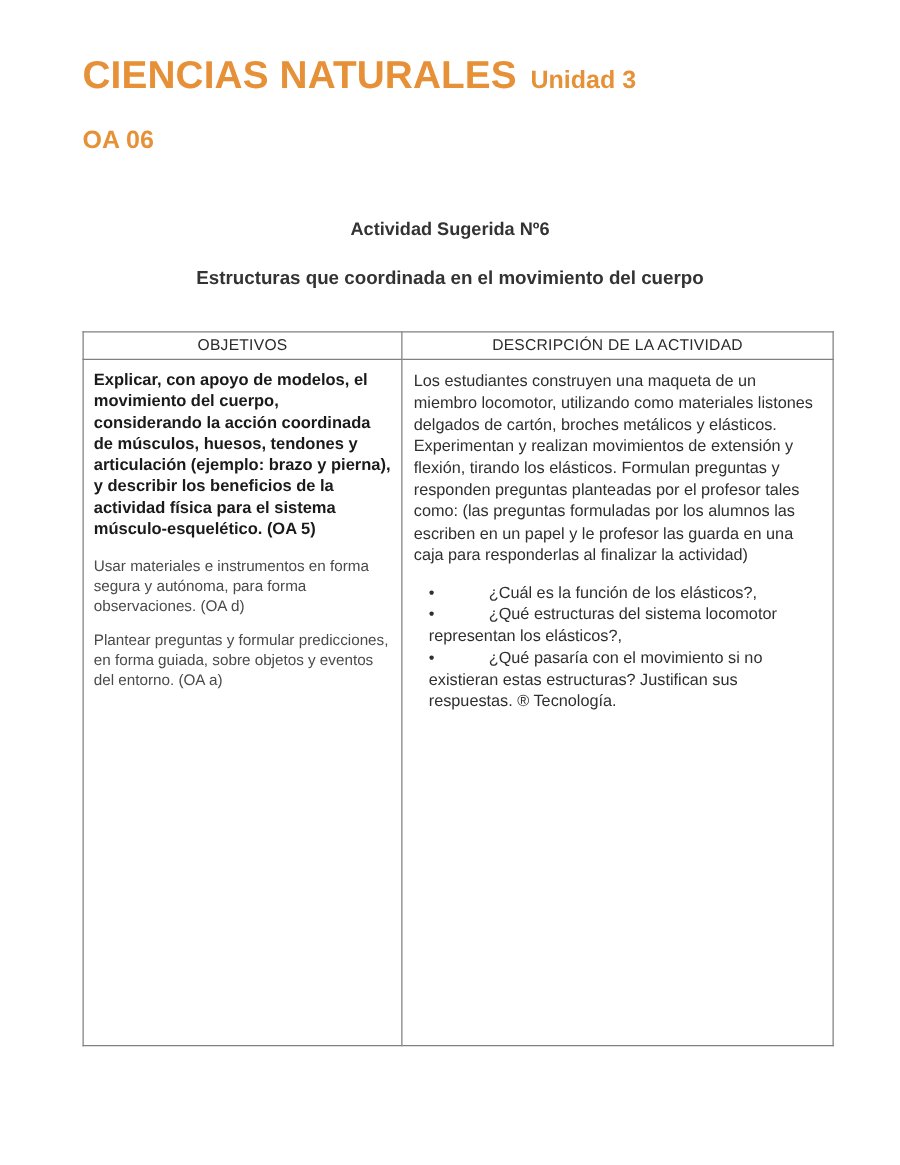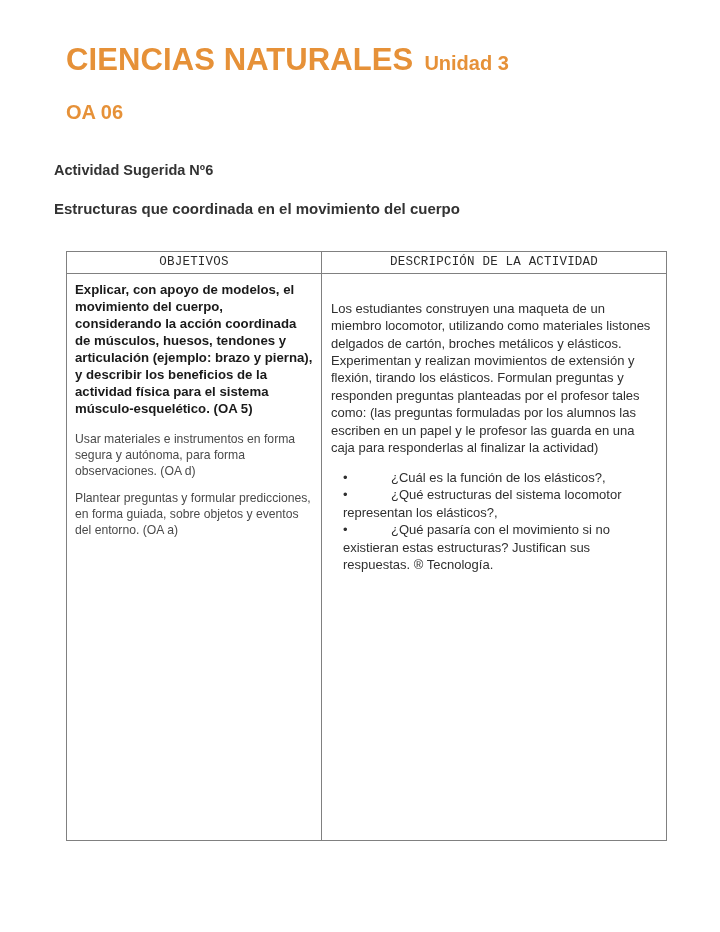--- a/index.html
+++ b/index.html
@@ -61,21 +61,22 @@
     color: #3f3f3f;
   }
   .oa-code {
     font-size: 20px;
     font-weight: bold;
     color: #E69138;
   }
 
   
   .activity-heading {
-    margin-top: 38px;
+    margin-top: 52px;
+    text-align: center;
     padding: 0 54px;
   }
   .activity-number {
     font-size: 14.5px;
     font-weight: bold;
     color: #333333;
   }
   .activity-name {
     font-size: 15px;
     font-weight: bold;
@@ -99,31 +100,30 @@
     vertical-align: top;
     background: #ffffff;
   }
   table.act-table th {
     text-align: center;
     font-size: 12.5px;
     font-weight: normal;
     color: #2b2b2b;
     padding: 3px 4px 4px 4px;
     letter-spacing: 0.2px;
-    font-family: Liberation Mono, monospace;
   }
   col.col-obj { width: 255px; }
   col.col-desc { width: 345px; }
 
   td.cell-objetivos {
     padding: 7px 8px 10px 8px;
     height: 530px;
   }
   td.cell-descripcion {
-    padding: 26px 8px 10px 9px;
+    padding: 8px 8px 10px 9px;
     height: 530px;
   }
 
   .obj-strong {
     font-size: 13.2px;
     font-weight: bold;
     color: #1a1a1a;
     line-height: 1.29;
     margin: 0;
   }

